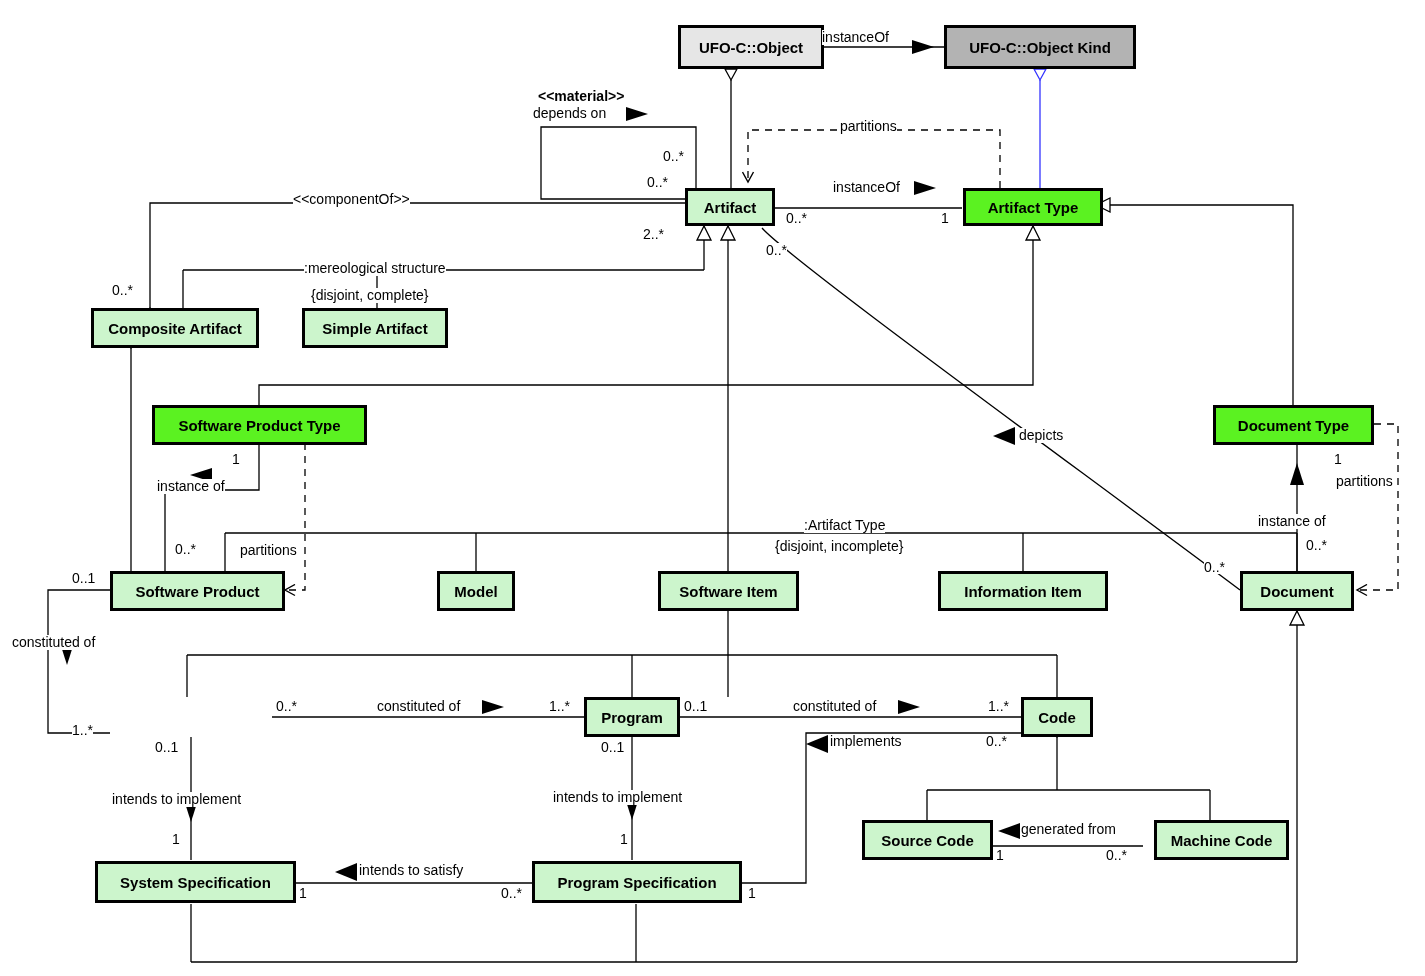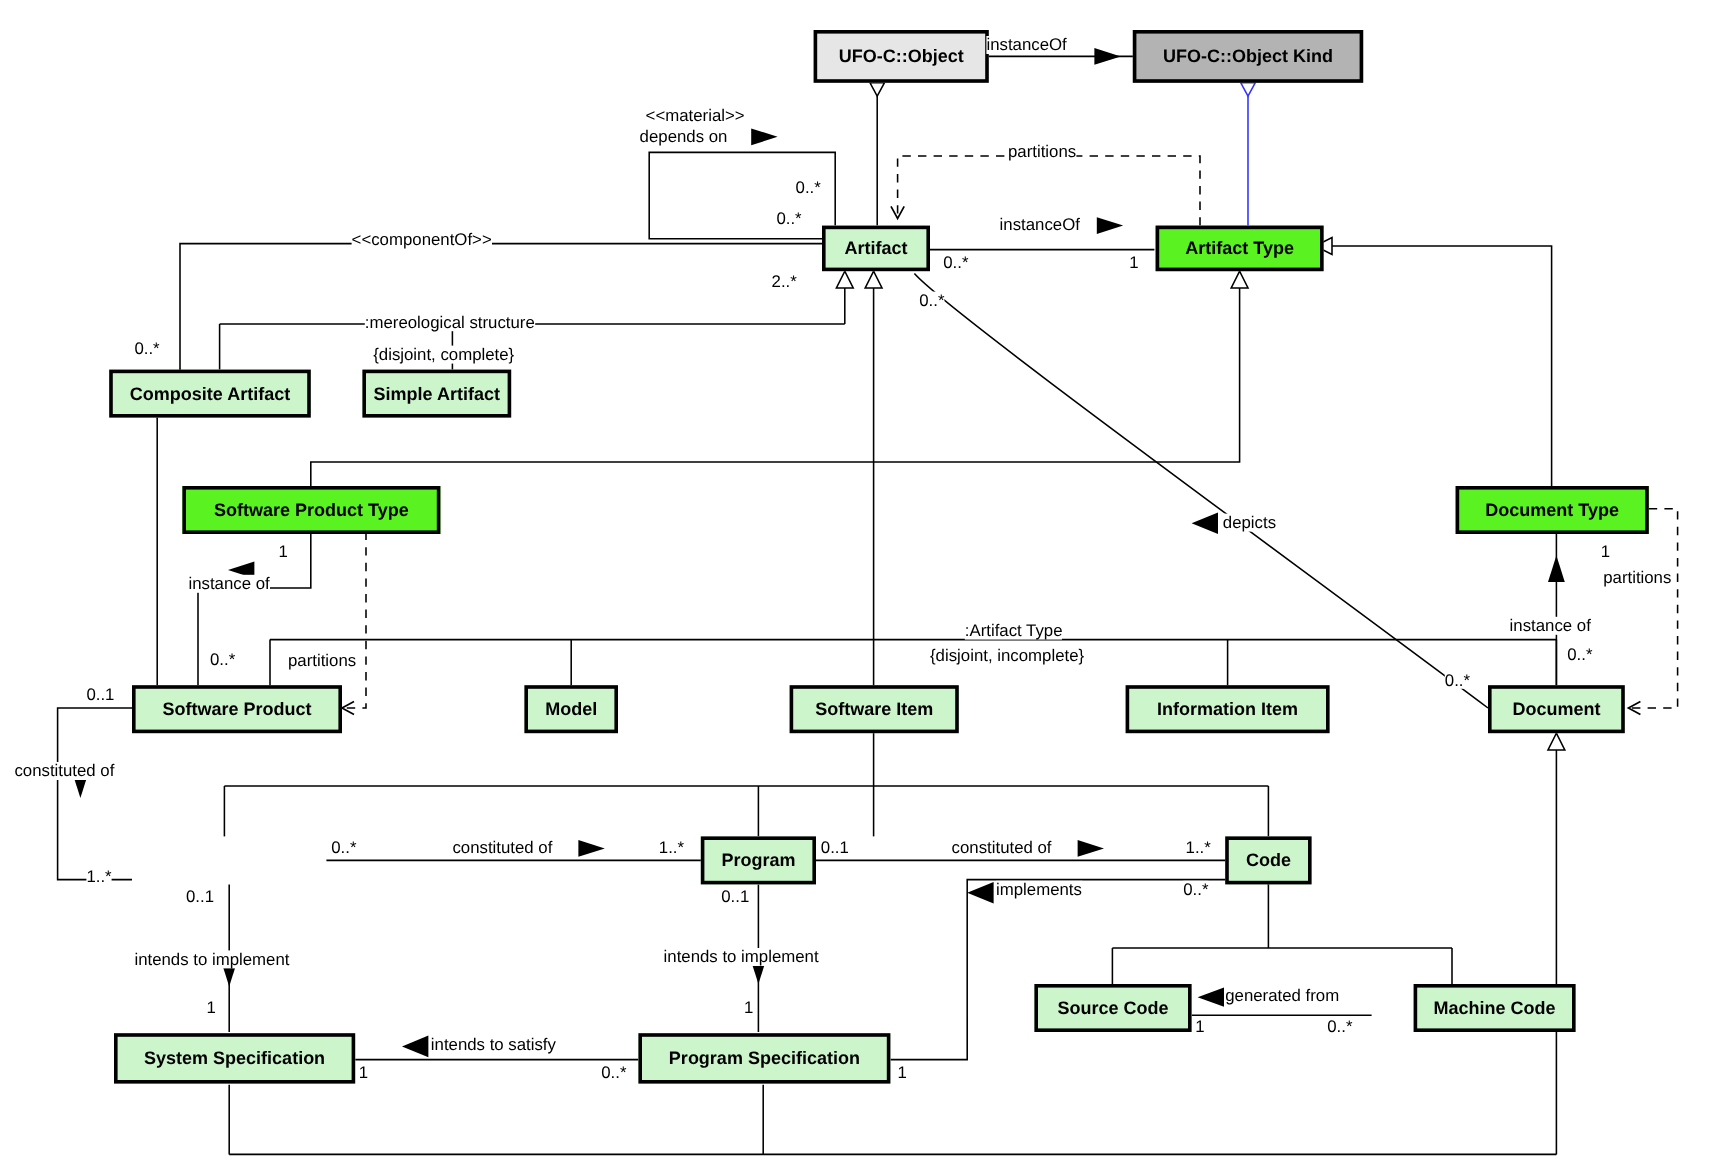--- a/index.html
+++ b/index.html
@@ -36,21 +36,21 @@
   .lbl.nobg{background:transparent;}
   .mult{
     position:absolute;
     font-size:14px;
     color:#000;
     white-space:nowrap;
     background:#fff;
     line-height:1;
     z-index:6;
   }
-  .stereo{font-size:14px;}
+  .stereo{font-size:14px;font-weight:bold;}
 </style>
 </head>
 <body>
 
 <div id="canvas">
 
 <svg id="wires" xmlns="http://www.w3.org/2000/svg" viewBox="0 0 1425 976">
   <defs>
     <marker id="hollowTri" markerWidth="14" markerHeight="14" refX="12" refY="7" orient="auto" markerUnits="userSpaceOnUse">
       <path d="M1,1 L12,7 L1,13 z" fill="#ffffff" stroke="#000" stroke-width="1.3"></path>
@@ -221,21 +221,21 @@
 </div>
 
 <div class="node brightgreen" style="left:963px;top:188px;width:140px;height:38px;">
   <span>Artifact Type</span>
 </div>
 
 <div class="node lightgreen" style="left:91px;top:308px;width:168px;height:40px;">
   <span>Composite Artifact</span>
 </div>
 
-<div class="node lightgreen" style="left:302px;top:308px;width:124px;height:40px;">
+<div class="node lightgreen" style="left:302px;top:308px;width:146px;height:40px;">
   <span>Simple Artifact</span>
 </div>
 
 <div class="node brightgreen" style="left:152px;top:405px;width:215px;height:40px;justify-content:center;">
   <span>Software Product Type</span>
 </div>
 
 <div class="node brightgreen" style="left:1213px;top:405px;width:161px;height:40px;">
   <span>Document Type</span>
 </div>
@@ -266,21 +266,21 @@
 </div>
 
 <div class="node lightgreen" style="left:1021px;top:697px;width:72px;height:40px;">
   <span>Code</span>
 </div>
 
 <div class="node lightgreen" style="left:862px;top:820px;width:131px;height:40px;justify-content:center;">
   <span>Source Code</span>
 </div>
 
-<div class="node lightgreen" style="left:1178px;top:820px;width:135px;height:40px;">
+<div class="node lightgreen" style="left:1154px;top:820px;width:135px;height:40px;">
   <span>Machine Code</span>
 </div>
 
 <div class="node lightgreen" style="left:95px;top:861px;width:201px;height:42px;">
   <span>System Specification</span>
 </div>
 
 <div class="node lightgreen" style="left:532px;top:861px;width:210px;height:42px;">
   <span>Program Specification</span>
 </div>

